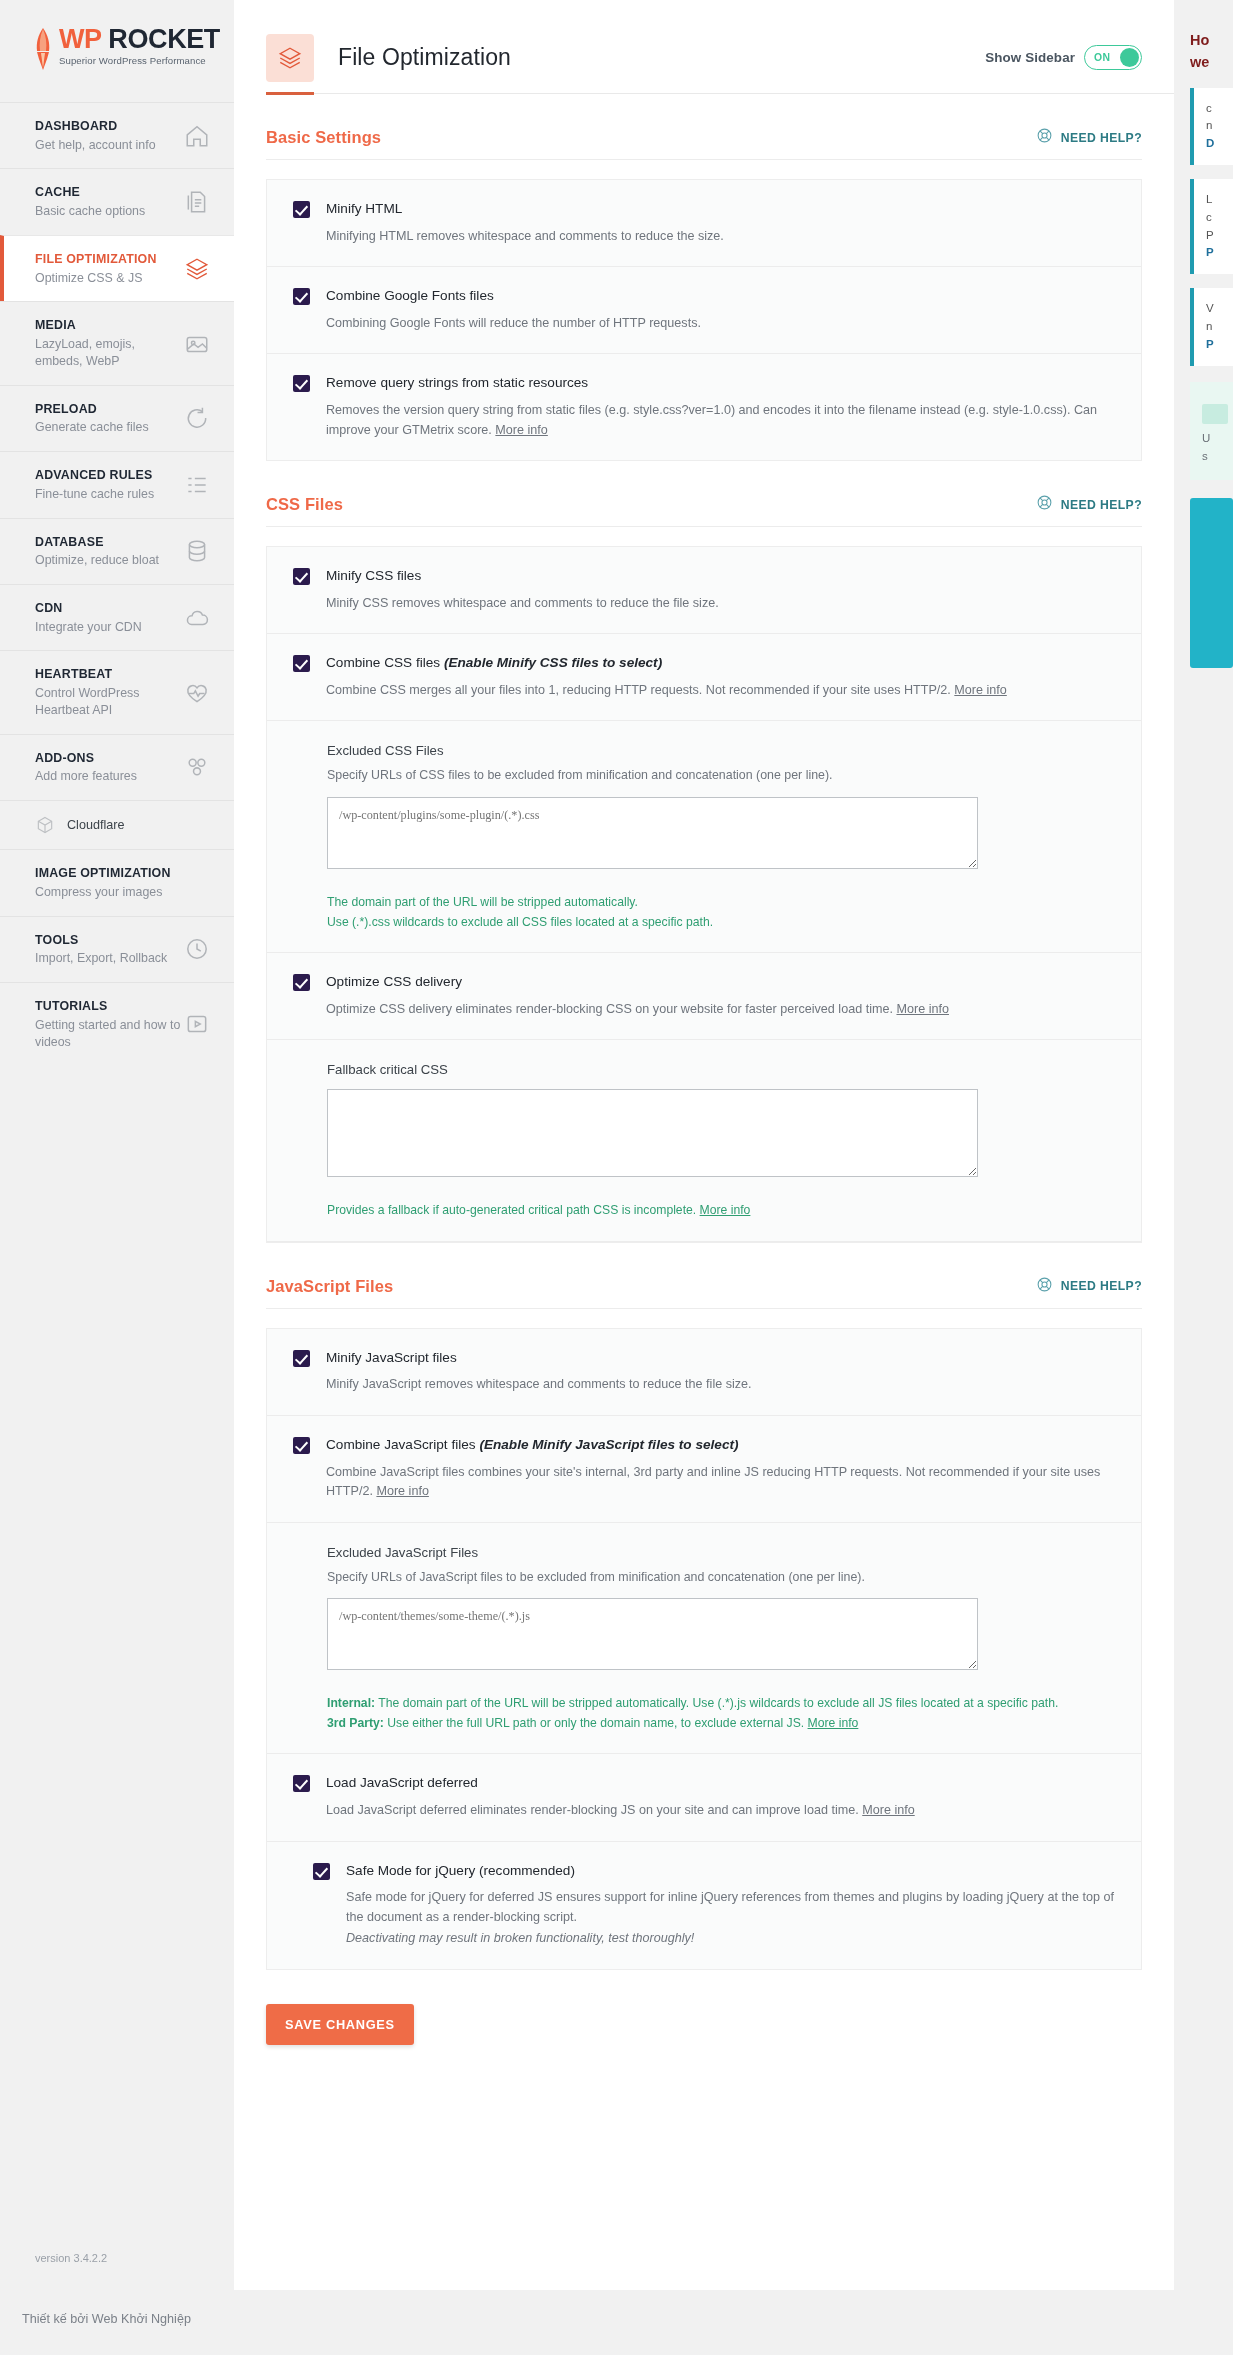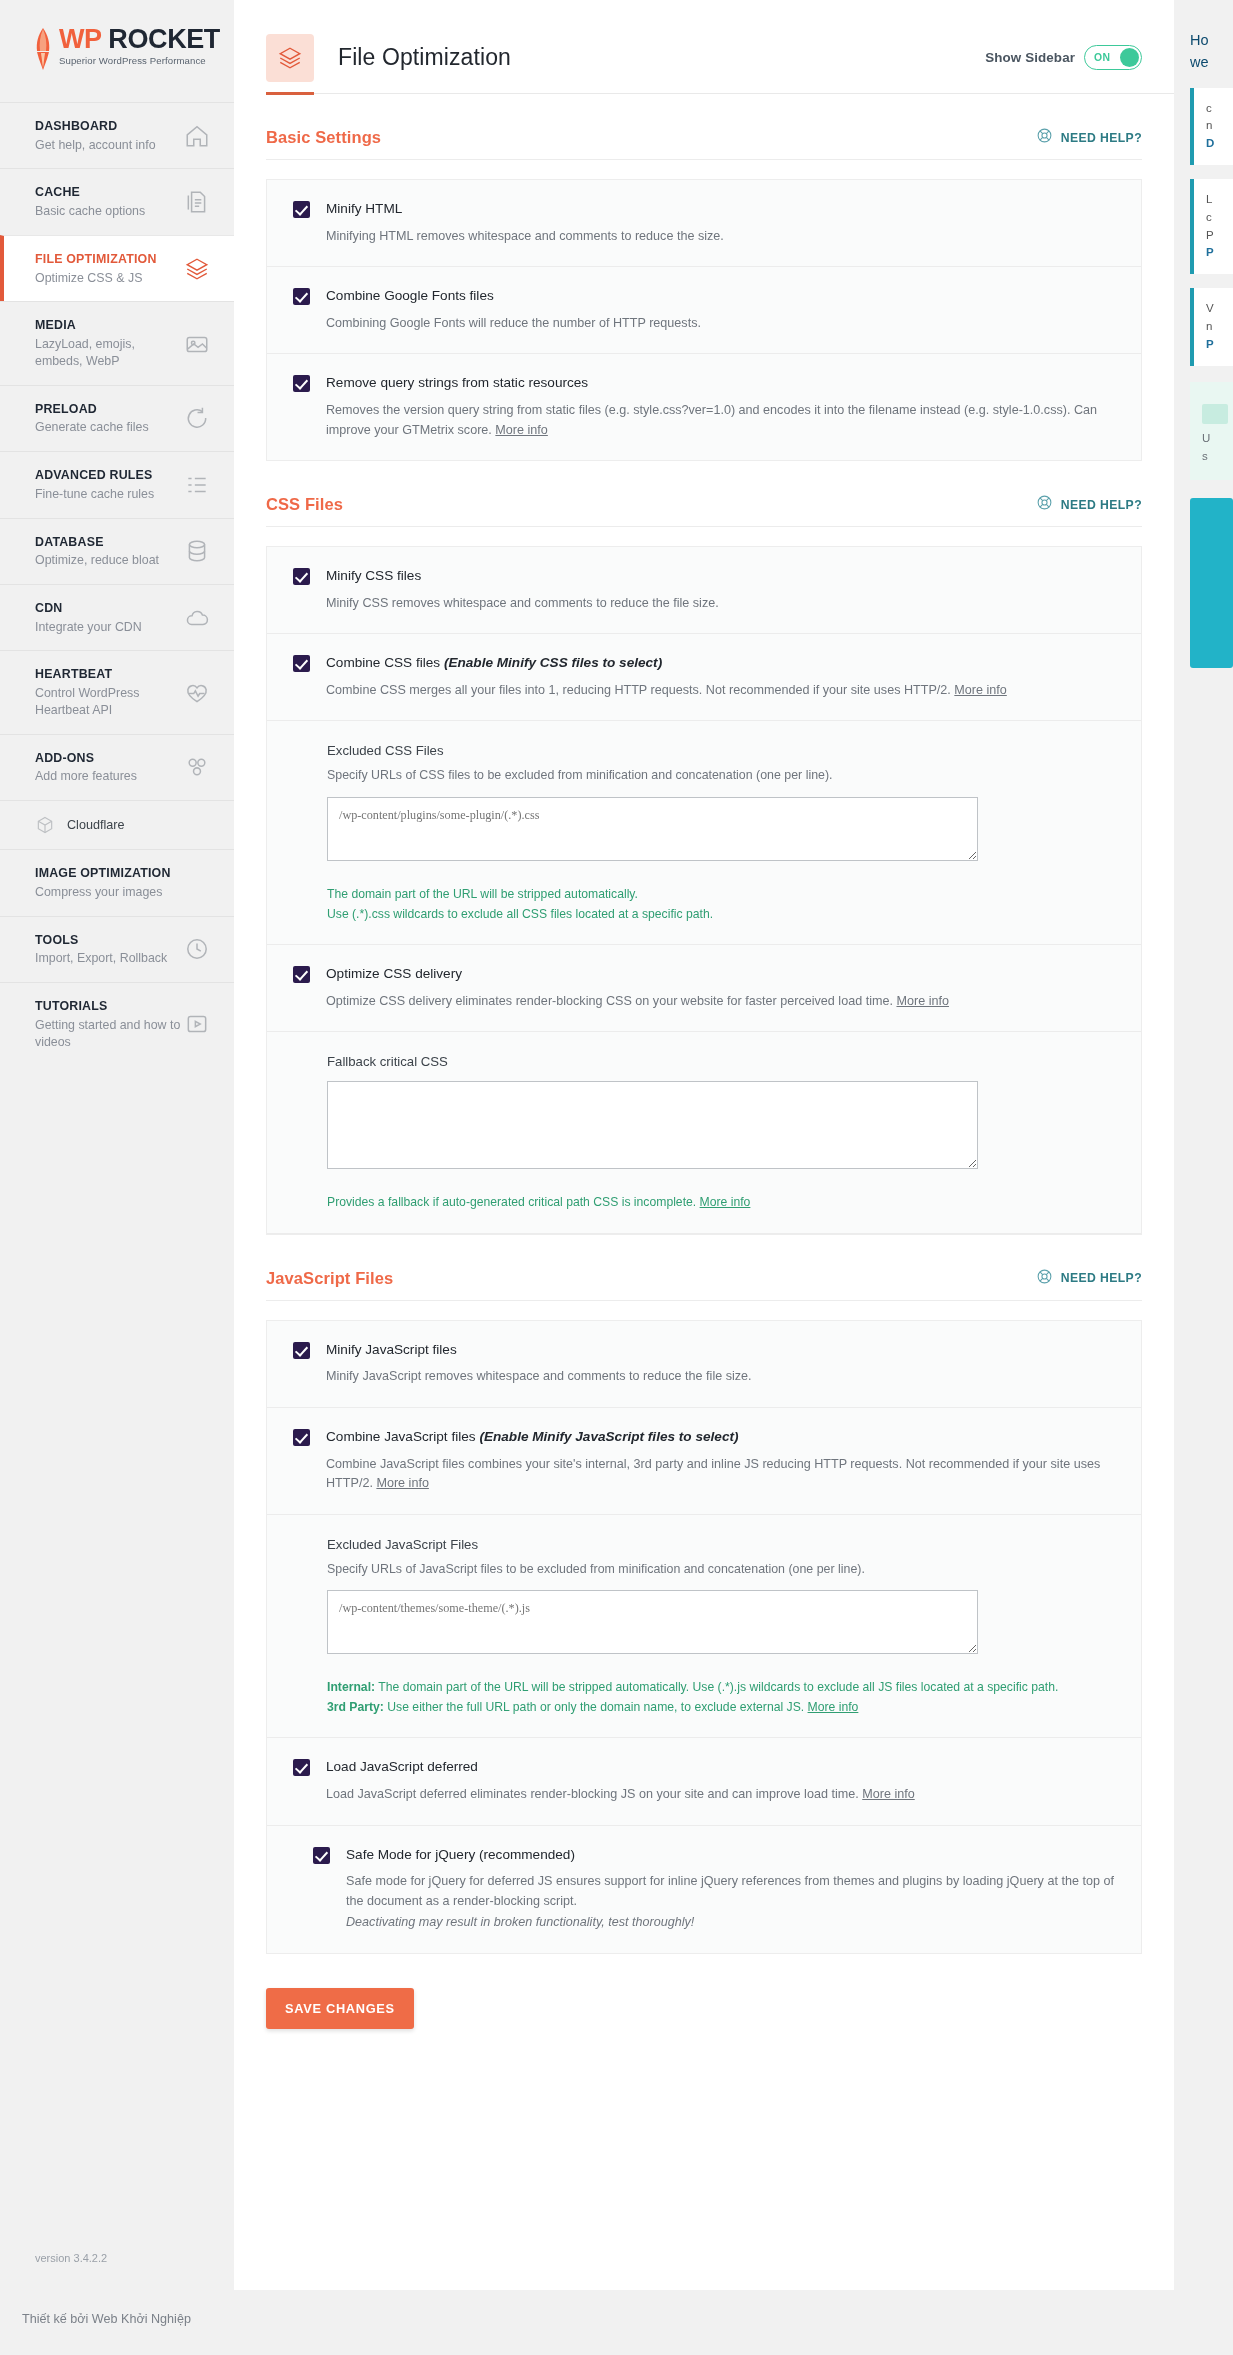--- a/index.html
+++ b/index.html
@@ -145,21 +145,21 @@
     font-size: 12.6px; color: #6f757d; line-height: 1.55;
     margin-top: 9px; max-width: 818px;
   }
   .cb-desc.italic { font-style: italic; }
   .lnk { color: #6f757d; text-decoration: underline; cursor: pointer; }
 
   .sub-row { padding: 22px 26px 20px 60px; border-bottom: 1px solid #ececec; }
   .field-label { font-size: 13.2px; color: #3c434a; }
   .field-help { font-size: 12.4px; color: #6f757d; margin-top: 8px; line-height: 1.5; }
   textarea.ta {
-    display: block; width: 651px; height: 64px;
+    display: block; width: 651px; height: 72px;
     margin-top: 12px;
     border: 1px solid #bfc3c7; background: #fff;
     padding: 9px 11px;
     font-family: "Liberation Serif", serif;
     font-size: 12.2px; color: #7d7d7d;
     resize: vertical; outline: none; line-height: 1.4;
   }
   .ta.tall { height: 88px; }
   .green-note { font-size: 12.2px; color: #2f9e72; margin-top: 24px; line-height: 1.6; }
   .green-note b { font-weight: 700; }
@@ -178,21 +178,21 @@
 
   
   .rail {
     width: 59px; flex: 0 0 59px;
     background: #f1f1f1;
     padding-top: 30px; padding-left: 16px;
     min-height: 1200px;
     overflow: hidden;
   }
   .rail-title {
-    font-size: 14.5px; font-weight: 400; color: #0c4a6e;
+    font-size: 14.5px; font-weight: 700; color: #7f1d1d;
     line-height: 1.5; white-space: nowrap;
   }
   .rail-card {
     background: #fff; border-left: 4px solid #1f9bb0;
     margin-top: 14px; padding: 12px 10px 12px 12px;
     font-size: 11.5px; color: #555; line-height: 1.55;
     white-space: nowrap; overflow: hidden;
   }
   .rail-card .rc-link { color: #1f6f9b; font-weight: 700; }
   .rail-soft {

